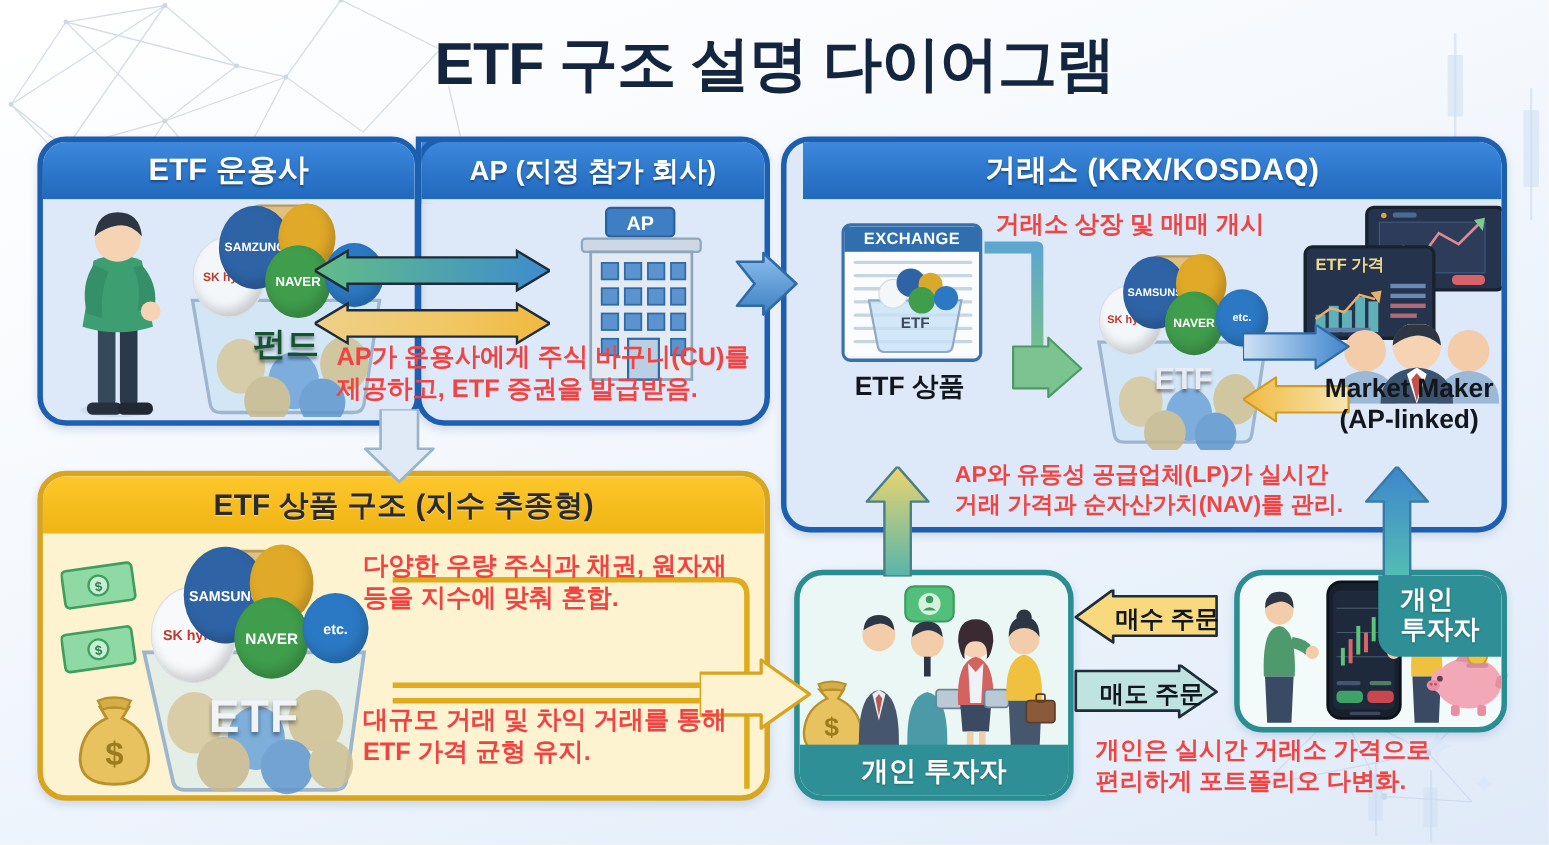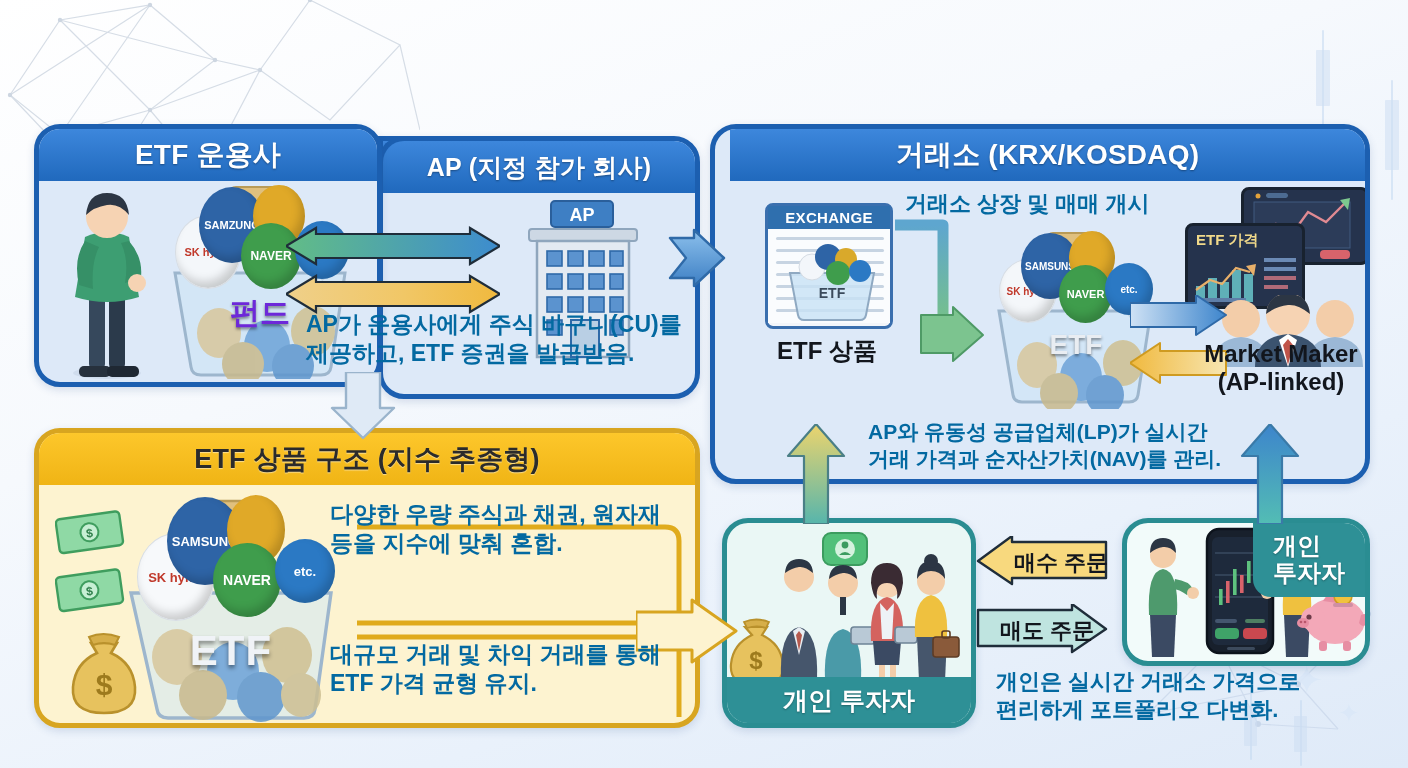--- a/index.html
+++ b/index.html
@@ -34,39 +34,39 @@
   .panel.teal > .ftr { position:absolute; left:0; right:0; bottom:0; height:46px;
                        background:#2e9096; color:#fff; display:flex; align-items:center;
                        justify-content:center; font-size:25px; font-weight:bold;
                        text-shadow:0 1px 2px rgba(0,0,0,.3); }
   .panel.teal2 { border-color:#2a8d92; background:#f2fbfa; }
 
   
   #p-asset  { left:34px;  top:124px; width:348px; height:263px; z-index:5; }
   #p-asset > .hdr { font-size:28px; }
   #p-ap     { left:378px; top:124px; width:322px; height:263px; z-index:4;
-              border-top-left-radius:0;margin-top:12px; }
+              border-top-left-radius:0; }
   #p-ap > .hdr { font-size:25px; }
   #p-ap::before { content:""; position:absolute; left:-5px; top:-5px; width:50px; height:56px;
               border-left:5px solid #1c5fb0; border-top:5px solid #1c5fb0;
               border-top-left-radius:26px; }
   #p-exch   { left:710px; top:124px; width:660px; height:360px; z-index:5;padding-left:15px; }
   #p-exch > .hdr { font-size:28px; }
   #p-prod   { left:34px;  top:428px; width:666px; height:300px; z-index:5; }
   #p-inv    { left:722px; top:518px; width:254px; height:210px; z-index:6; }
   #p-phone  { left:1122px;top:518px; width:248px; height:148px; z-index:6; }
 
   .badge-inv { position:absolute; right:0; top:0; width:112px; height:74px;
                background:#2e9096; color:#fff; font-size:24px; font-weight:bold;
                border-bottom-left-radius:18px; display:flex; flex-direction:column;
                align-items:center; justify-content:center; line-height:1.12;
                text-shadow:0 1px 2px rgba(0,0,0,.3); z-index:3; }
 
   
-  .cap { position:absolute; font-weight:bold; color:#0369a1; line-height:1.28; z-index:8;
+  .cap { position:absolute; font-weight:bold; color:#ef4444; line-height:1.28; z-index:8;
          white-space:pre-line; }
   #cap-ap     { left:306px; top:310px; font-size:23px; }
   #cap-exch   { left:905px; top:190px; font-size:22px; }
   #cap-nav    { left:868px; top:419px; font-size:21px; }
   #cap-prod1  { left:330px; top:500px; font-size:23px; }
   #cap-prod2  { left:330px; top:640px; font-size:23px; }
   #cap-retail { left:996px; top:668px; font-size:22px; }
   .lbl { position:absolute; font-weight:bold; color:#12161d; z-index:8; text-align:center; }
   #lbl-etfprod { left:742px; top:335px; width:170px; font-size:24px; }
   #lbl-mm { left:1196px; top:340px; width:170px; font-size:24px; line-height:1.15; }
@@ -139,20 +139,24 @@
     <div class="candle wick" style="left:1250px;top:690px;height:70px;"></div>
     <div class="candle" style="left:1244px;top:706px;width:13px;height:40px;"></div>
     <div class="candle wick" style="left:1300px;top:700px;height:66px;"></div>
     <div class="candle" style="left:1294px;top:716px;width:13px;height:36px;"></div>
     <div class="candle wick" style="left:60px;top:470px;height:90px;opacity:.3;"></div>
     <div class="candle" style="left:54px;top:492px;width:13px;height:50px;opacity:.3;"></div>
     <div class="sparkle" style="left:1290px;top:660px;">✦</div>
     <div class="sparkle" style="left:1338px;top:700px;font-size:26px;">✦</div>
   </div>
 
+  <div style="position:absolute;left:0;right:0;top:22px;text-align:center;z-index:10;">
+    <span style="font-size:54px;font-weight:bold;color:#14263f;letter-spacing:-1px;
+                 text-shadow:0 2px 3px rgba(255,255,255,.8);">ETF 구조 설명 다이어그램</span>
+  </div>
 
   <div class="panel blue" id="p-asset">
     <div class="hdr">ETF 운용사</div>
     <div class="illus" style="left:0;top:46px;width:348px;height:210px;">
 
       <svg width="110" height="200" style="position:absolute;left:12px;top:8px;">
         <ellipse cx="56" cy="190" rx="34" ry="6" fill="#cfdced"></ellipse>
         <rect x="38" y="110" width="16" height="78" rx="7" fill="#36485c"></rect>
         <rect x="58" y="110" width="16" height="78" rx="7" fill="#2b3a4b"></rect>
         <rect x="28" y="183" width="32" height="11" rx="5" fill="#27313d"></rect>
@@ -185,21 +189,21 @@
           <span>SAMZUNO</span>
         </div>
         <div class="ball" style="left:106px;top:4px;width:52px;height:62px;background:#e0a928;"></div>
         <div class="ball" style="left:94px;top:42px;width:60px;height:66px;background:#3f9d4c;font-size:12px;">
           <span>NAVER</span>
         </div>
         <div class="ball" style="left:148px;top:40px;width:54px;height:58px;background:#2b79c4;font-size:11px;">
           <span>etc.</span>
         </div>
         <div style="position:absolute;left:52px;top:112px;width:122px;text-align:center;
-                    font-size:30px;font-weight:bold;color:#6d28d9;text-shadow:0 2px 3px rgba(0,0,0,.45);">
+                    font-size:30px;font-weight:bold;color:#14532d;text-shadow:0 2px 3px rgba(0,0,0,.45);">
           <span>펀드</span>
         </div>
       </div>
     </div>
   </div>
 
   <div class="panel blue" id="p-ap">
     <div class="hdr">AP (지정 참가 회사)</div>
     <div class="bld" style="left:122px;top:58px;">
       <svg width="180" height="170">

